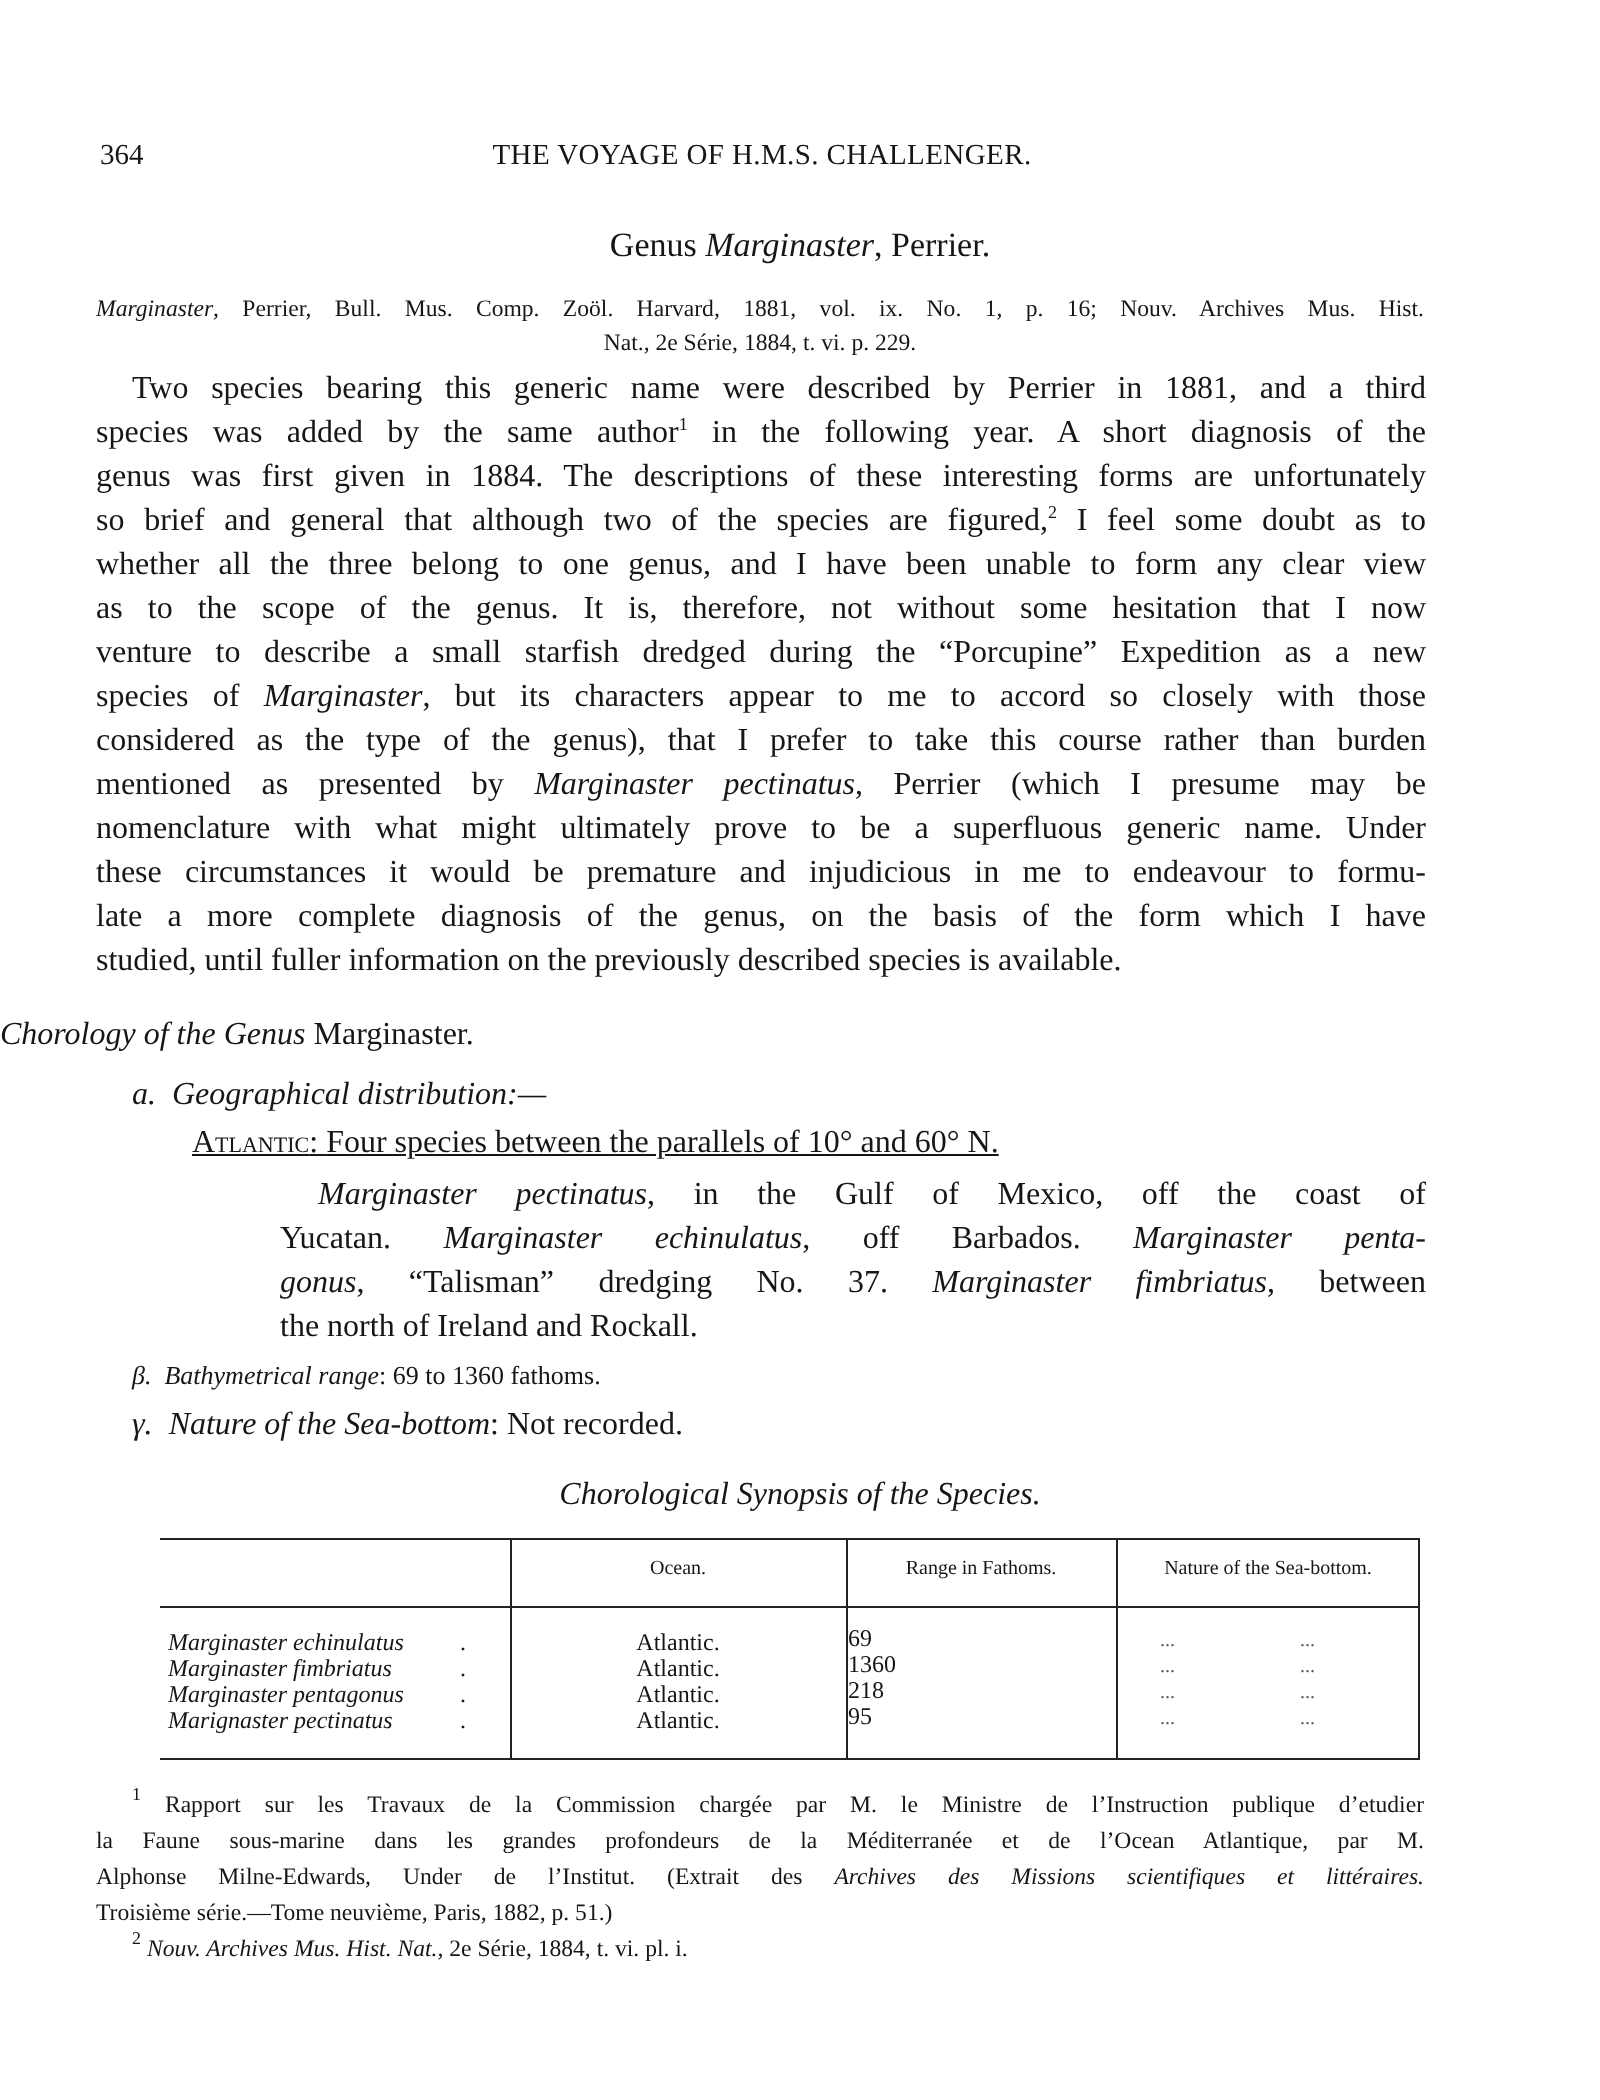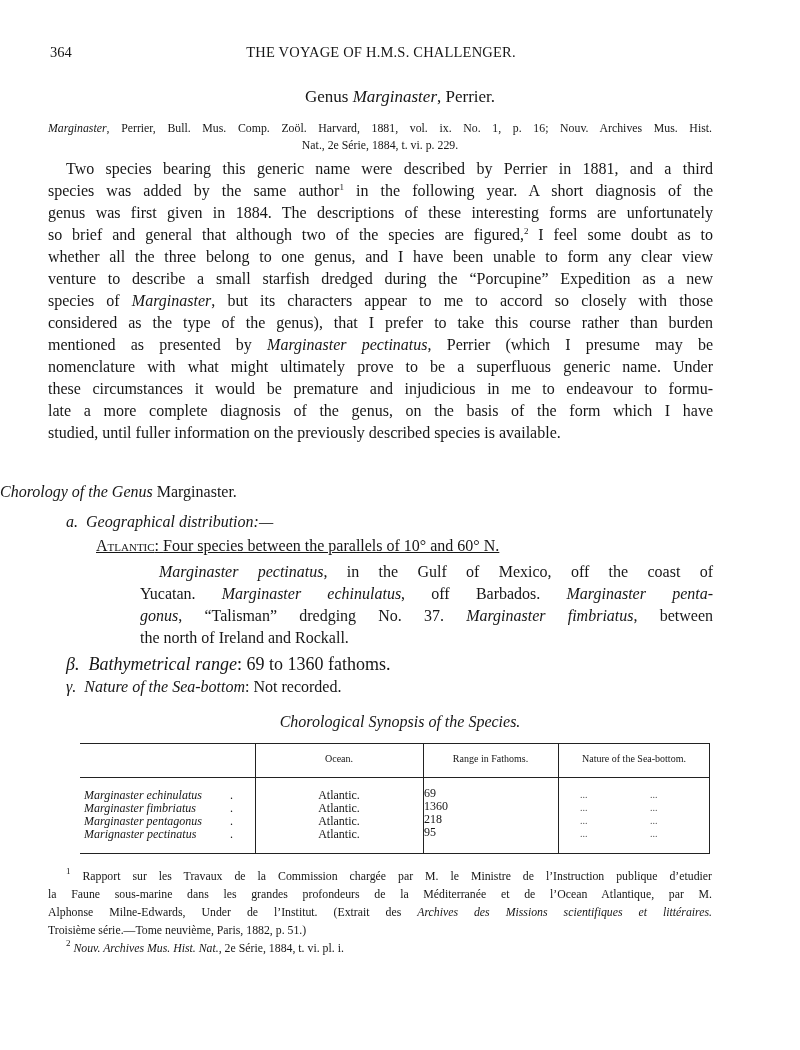--- a/index.html
+++ b/index.html
@@ -1,38 +1,38 @@
 <!DOCTYPE html>
 <html><head>
 <meta charset="utf-8">
 <style>
   html, body { margin: 0; padding: 0; background: #ffffff; }
   body { width: 800px; height: 1050px; position: relative; overflow: hidden;
          font-family: "Liberation Serif", "DejaVu Serif", serif; color: #161616; }
-  .abs { position: absolute; }
+  .abs { position: absolute; margin-top: 26px; }
   .runhead { top: 44px; left: 50px; width: 662px; height: 22px; font-size: 14.5px; }
   .runhead .pgnum { position: absolute; left: 0; top: 0; }
   .runhead .rtitle { position: absolute; left: 0; right: 0; text-align: center; letter-spacing: 0.2px; }
   .genus-title { top: 87px; left: 0; width: 800px; text-align: center; font-size: 17px; }
   .synonymy { top: 120px; left: 48px; width: 664px; font-size: 11.8px; line-height: 17px; text-align: center; }
   .synonymy .l1 { text-align: justify; text-align-last: justify; display: block; }
   .para { top: 158px; left: 48px; width: 665px; font-size: 16px; line-height: 22px; text-align: justify; }
   .para .ln { display: block; text-align: justify; text-align-last: justify; white-space: nowrap; }
   .para .ln.last { text-align-last: left; }
   .para .ln.first { text-indent: 18px; }
   sup { font-size: 9px; vertical-align: 6px; line-height: 0; }
   .chor-title { top: 483px; left: 0; width: 636px; text-align: left; font-size: 16px; }
   .chor-a { top: 513px; left: 66px; font-size: 16px; }
   .atl { top: 537px; left: 96px; font-size: 16px; white-space: nowrap; text-decoration: underline; }
   .sc { font-variant: small-caps; }
   .species-block { top: 561px; left: 140px; width: 573px; font-size: 16px; line-height: 22px; }
   .species-block .ln { display: block; text-align: justify; text-align-last: justify; white-space: nowrap; }
   .species-block .ln.first { padding-left: 19px; }
   .species-block .ln.last { text-align-last: left; }
-  .beta { top: 654px; left: 66px; font-size: 18px; }
+  .beta { top: 654px; left: 66px; font-size: 13px; }
   .gamma { top: 678px; left: 66px; font-size: 16px; }
   .syn-title { top: 713px; left: 0; width: 800px; text-align: center; font-size: 16px; }
   .tbl { top: 743px; left: 80px; width: 630px; height: 112px; }
   .tbl .rule { position: absolute; left: 0; right: 0; height: 0; border-top: 1.6px solid #222; }
   .tbl .vrule { position: absolute; width: 0; border-left: 1.3px solid #222; }
   .tbl .hdr { position: absolute; top: 10px; font-size: 10px; text-align: center; }
   .tbl .cell { position: absolute; font-size: 12px; line-height: 12.5px; }
   .tbl .sp { font-style: italic; left: 4px; width: 155px; }
   .tbl .dot { left: 150px; }
   .tbl .oc { text-align: center; left: 176px; width: 166px; }
@@ -59,20 +59,21 @@
   <span class="l1"><i>Marginaster</i><span>, Perrier, Bull. Mus. Comp. Zoöl. Harvard, 1881, vol. ix. No. 1, p. 16; Nouv. Archives Mus. Hist.</span></span>
   <span style="display:block">Nat., 2e Série, 1884, t. vi. p. 229.</span>
 </div>
 
 <div class="abs para">
   <span class="ln first"><span>Two species bearing this generic name were described by Perrier in 1881, and a third</span></span>
   <span class="ln"><span>species was added by the same author</span><sup>1</sup><span> in the following year.  A short diagnosis of the</span></span>
   <span class="ln"><span>genus was first given in 1884.  The descriptions of these interesting forms are unfortunately</span></span>
   <span class="ln"><span>so brief and general that although two of the species are figured,</span><sup>2</sup><span> I feel some doubt as to</span></span>
   <span class="ln"><span>whether all the three belong to one genus, and I have been unable to form any clear view</span></span>
+  <span class="ln"><span>as to the scope of the genus.  It is, therefore, not without some hesitation that I now</span></span>
   <span class="ln"><span>venture to describe a small starfish dredged during the “Porcupine” Expedition as a new</span></span>
   <span class="ln"><span>species of </span><i>Marginaster</i><span>, but its characters appear to me to accord so closely with those</span></span>
   <span class="ln"><span>considered as the type of the genus), that I prefer to take this course rather than burden</span></span>
   <span class="ln"><span>mentioned as presented by </span><i>Marginaster pectinatus</i><span>, Perrier (which I presume may be</span></span>
   <span class="ln"><span>nomenclature with what might ultimately prove to be a superfluous generic name.  Under</span></span>
   <span class="ln"><span>these circumstances it would be premature and injudicious in me to endeavour to formu-</span></span>
   <span class="ln"><span>late a more complete diagnosis of the genus, on the basis of the form which I have</span></span>
   <span class="ln last"><span>studied, until fuller information on the previously described species is available.</span></span>
 </div>
 

